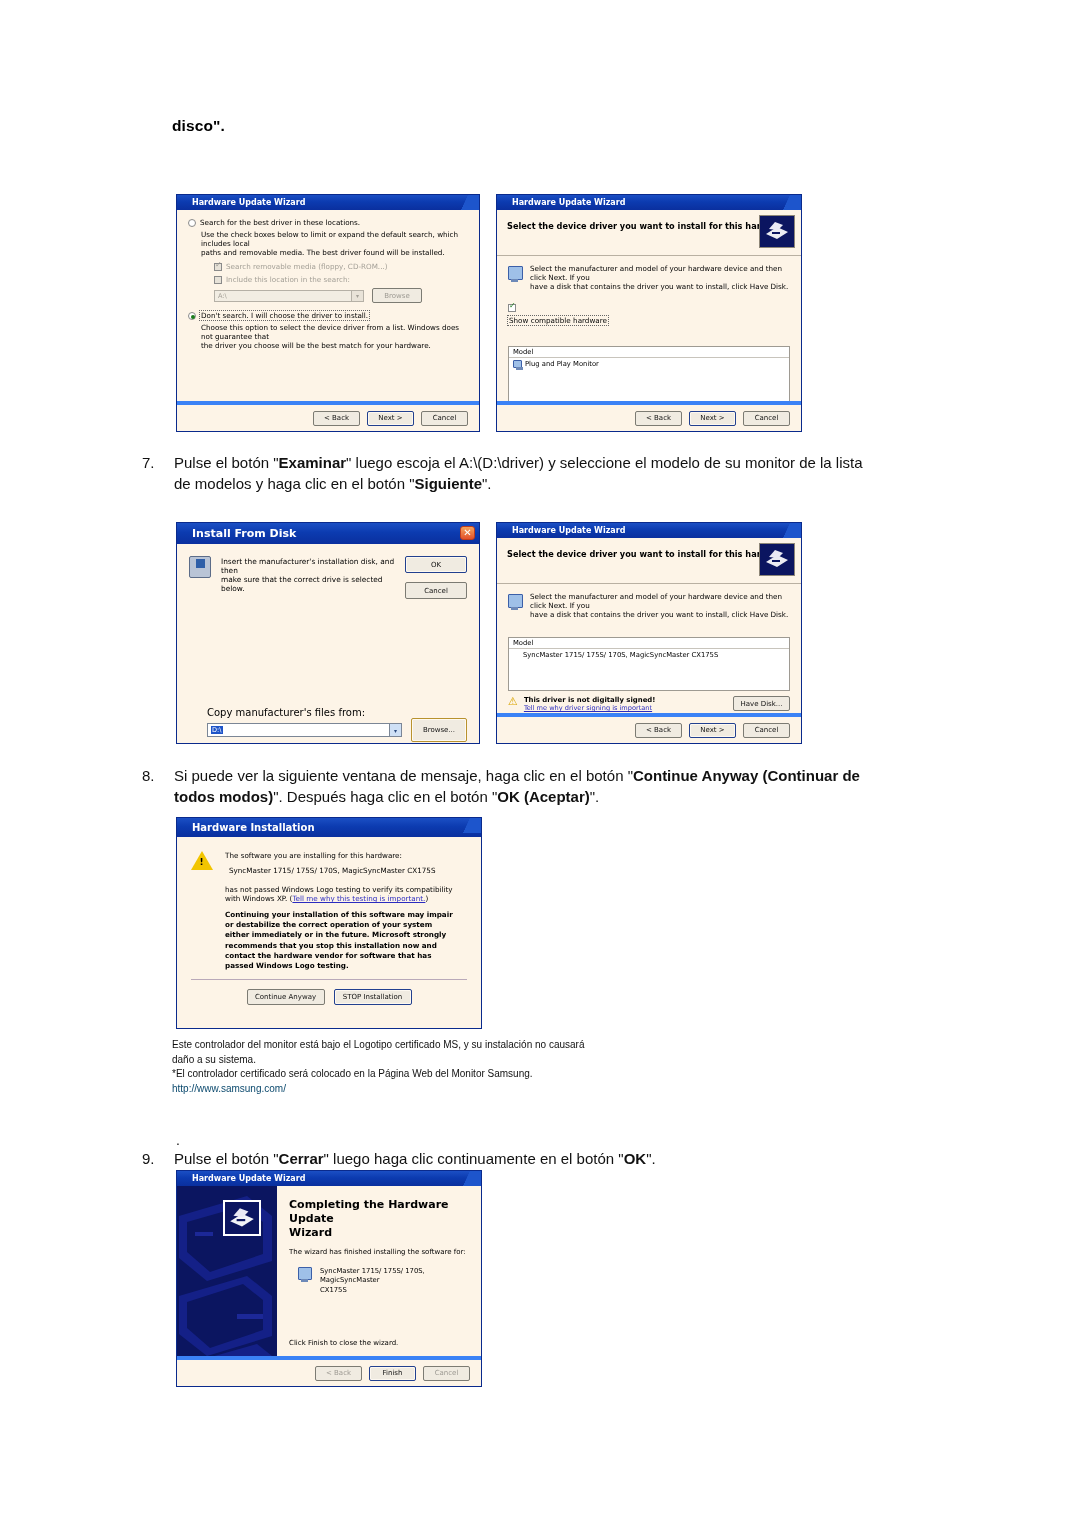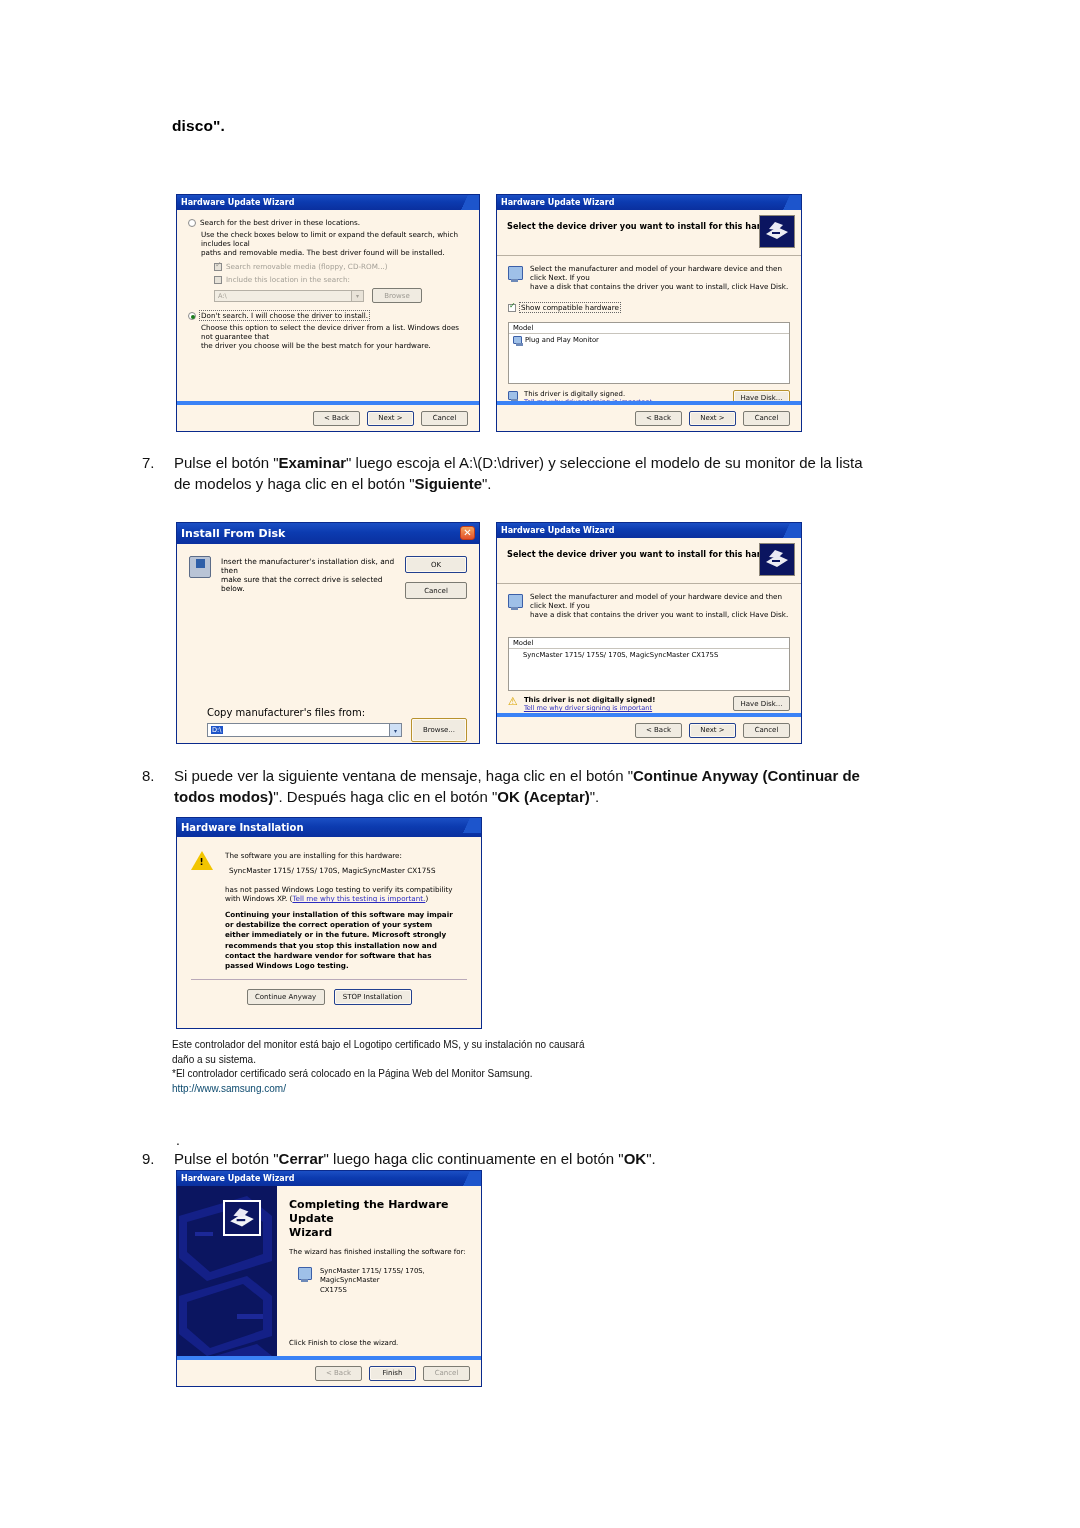--- a/index.html
+++ b/index.html
@@ -46,21 +46,21 @@
     overflow:hidden;
   }
   .dlg .tbar {
     height:15px;
     background:linear-gradient(to bottom,#1b4fc4 0%,#0c3bb0 45%,#0a2f9e 100%);
     color:#fff;
     font-size:8px;
     font-weight:bold;
     display:flex;
     align-items:center;
-    padding-left:4px;
+    padding-left:15px;
     position:relative;
   }
   .dlg .tbar .corner {
     position:absolute; right:0; top:0; width:26px; height:15px;
     background:linear-gradient(115deg, rgba(255,255,255,0) 45%, #1d55cc 46%);
   }
   .dlg .tbar.big { height:21px; font-size:11px; }
   .closebtn {
     position:absolute; right:4px; top:3px;
     width:15px; height:14px; border-radius:3px;
@@ -279,21 +279,21 @@
     </div>
     <div class="wz-body">
       <div style="display:flex; gap:7px; margin-bottom:12px;">
         <div class="monicon" style="width:15px;height:14px;margin-top:2px;"></div>
         <div style="flex:1;">
           <div>Select the manufacturer and model of your hardware device and then click Next. If you</div>
           <div>have a disk that contains the driver you want to install, click Have Disk.</div>
         </div>
       </div>
 
-      <div class="radio-row" style="margin-bottom:10px;">
+      <div class="radio-row" style="margin-bottom:21px;flex-direction:column;">
         <span class="chk on"></span>
         <span style="outline:1px dotted #666; padding:0 1px;">Show compatible hardware</span>
       </div>
 
       <div class="listbox">
         <div class="lhead">Model</div>
         <div class="listrow">
           <span class="monicon" style="width:9px;height:8px;"></span>
           <span>Plug and Play Monitor</span>
         </div>

